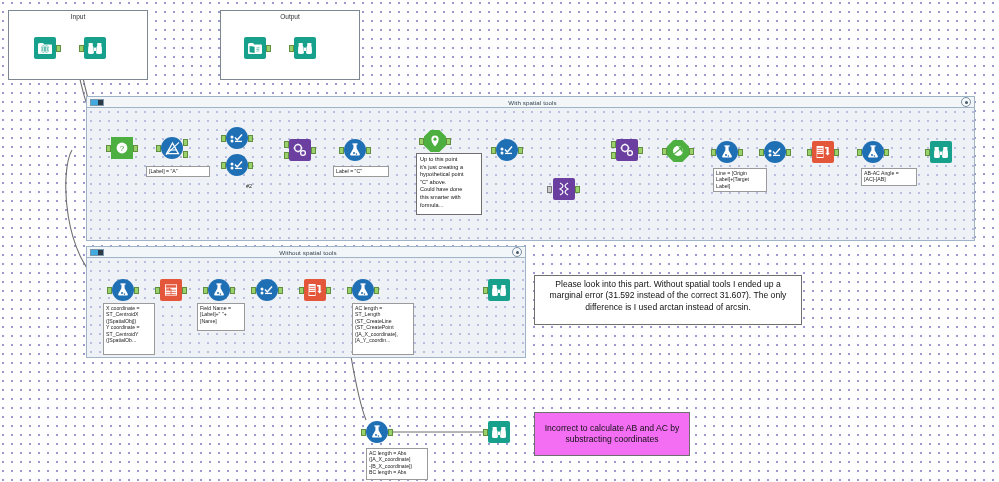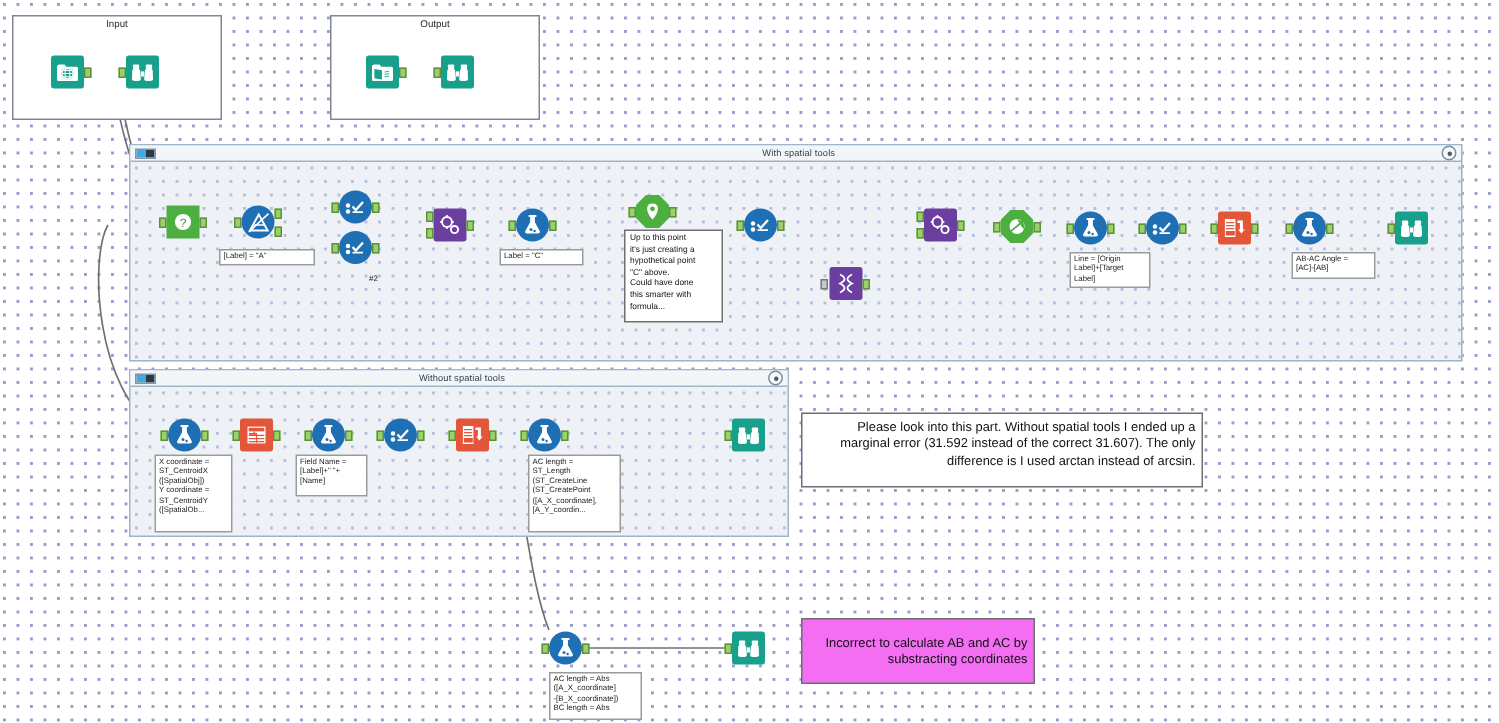--- a/index.html
+++ b/index.html
@@ -90,21 +90,21 @@
   
   .anno{
     position:absolute;background:#ffffff;border:1px solid #9a9a9a;box-sizing:border-box;
     font-size:5.2px;line-height:6.4px;color:#1c1c1c;padding:1px 2px;
     white-space:pre-line;overflow:hidden;
   }
 
   
   .comment{
     position:absolute;background:#ffffff;border:1px solid #6f6f6f;box-sizing:border-box;
-    font-size:8.6px;line-height:11.4px;color:#111;text-align:right;
+    font-size:8.6px;line-height:11.4px;color:#111;text-align:center;
     padding:3px 4px;
   }
   .comment.pink{
     background:#f46ef4;border:1px solid #6f6f6f;color:#111;
   }
   .wire-label{
     position:absolute;font-size:5.4px;color:#222;background:transparent;
   }
 </style>
 </head>

